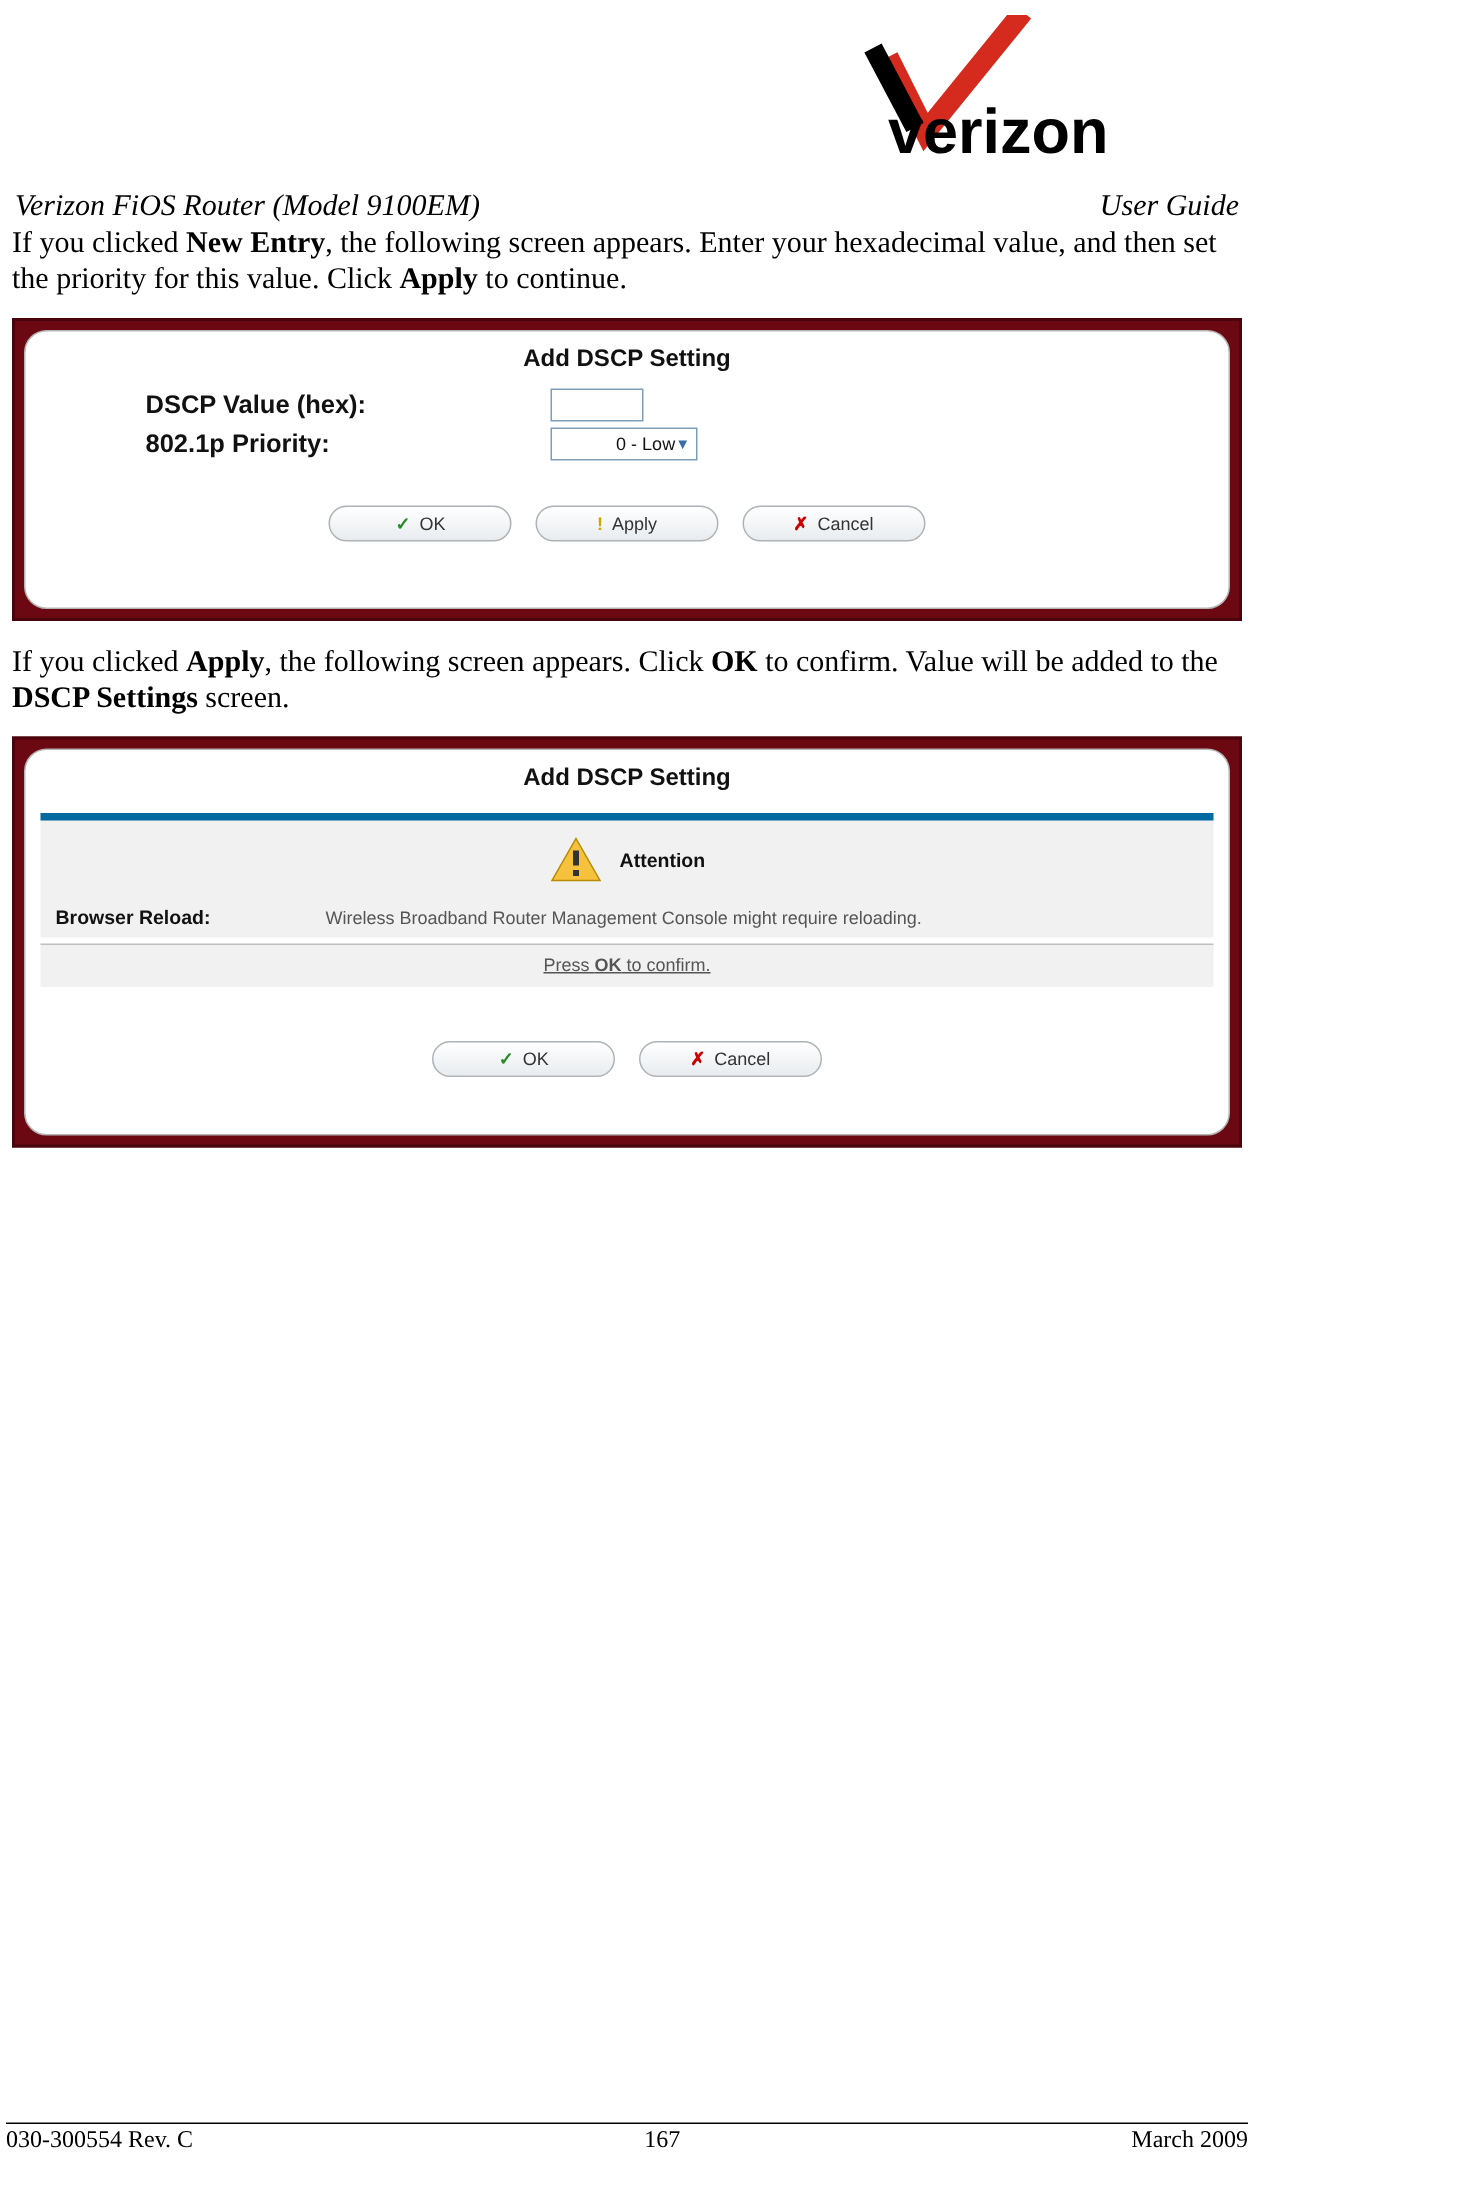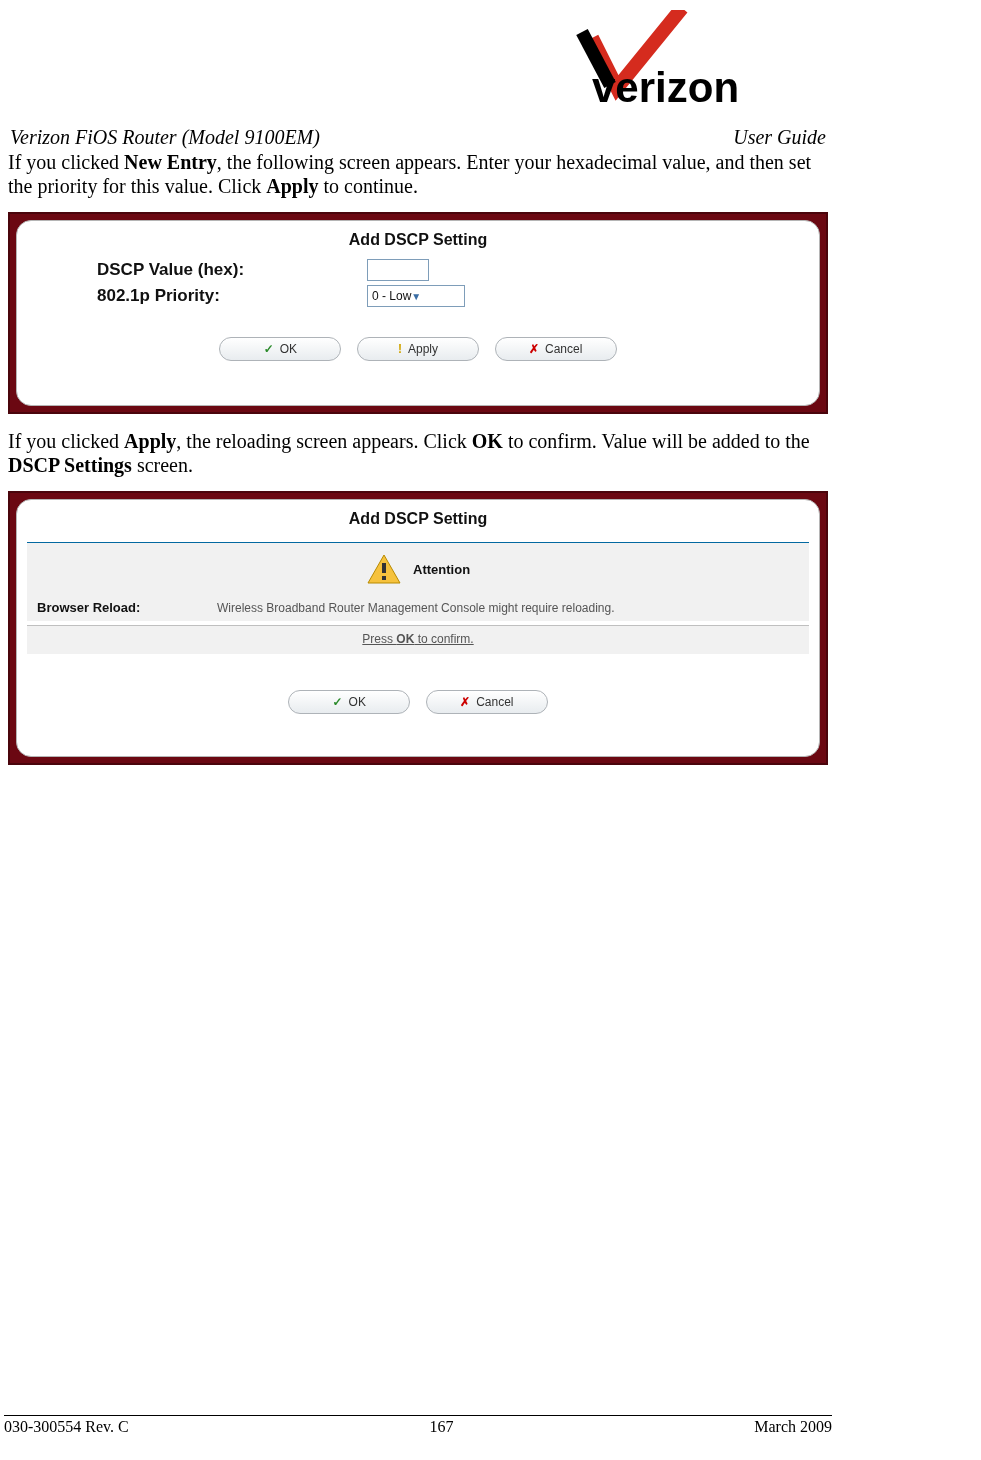--- a/index.html
+++ b/index.html
@@ -118,21 +118,21 @@
     cursor: pointer;
   }
   .tick-green { color:#2a8a2a; font-weight:bold; margin-right:6px;}
   .tick-ex { color:#d0a400; font-weight:bold; margin-right:6px;}
   .tick-red { color:#c00; font-weight:bold; margin-right:6px;}
 
   
   .greybar {
     background: #f1f1f1;
     margin: 6px 10px 0 10px;
-    border-top: 1px solid #0369a1;
+    border-top: 5px solid #0369a1;
   }
   .attnrow {
     text-align: center;
     padding: 10px 0 6px 0;
     font-size: 13px;
     font-weight: bold;
   }
   .warn-icon {
     display:inline-block;
     vertical-align:middle;
@@ -210,36 +210,36 @@
   <div class="shotbox" style="height:198px;">
     <div class="panel" style="height:184px;">
       <div class="title">Add DSCP Setting</div>
       <div class="fieldrow">
         <span class="lbl">DSCP Value (hex):</span>
         <span class="ctrl"><input class="hexinput" value="" style=""></span>
       </div>
       <div class="fieldrow">
         <span class="lbl">802.1p Priority:</span>
         <span class="ctrl">
-          <span class="sel" style="display:inline-flex;align-items:center;justify-content:flex-start;padding:0 4px;">
+          <span class="sel" style="display:inline-flex;align-items:center;justify-content:flex-end;padding:0 4px;">
             <span>0 - Low</span>
             <span style="color:#3b6ea5;font-size:10px;">▼</span>
           </span>
         </span>
       </div>
       <div class="btnrow">
         <span class="pillbtn"><span class="tick-green">✓</span><span>OK</span></span>
         <span class="pillbtn"><span class="tick-ex">!</span><span>Apply</span></span>
         <span class="pillbtn"><span class="tick-red">✗</span><span>Cancel</span></span>
       </div>
     </div>
   </div>
 
   <div class="para" style="margin-top:16px;">
-    <span>If you clicked </span><span class="b">Apply</span><span>, the reloading screen appears. Click </span><span class="b">OK</span><span> to confirm. Value will be added to the </span><span class="b">DSCP Settings</span><span> screen.</span>
+    <span>If you clicked </span><span class="b">Apply</span><span>, the following screen appears. Click </span><span class="b">OK</span><span> to confirm. Value will be added to the </span><span class="b">DSCP Settings</span><span> screen.</span>
   </div>
 
   <div class="shotbox" style="height:270px;">
     <div class="panel" style="height:256px;">
       <div class="title">Add DSCP Setting</div>
 
       <div class="greybar">
         <div class="attnrow">
           <span class="warn-icon">
             <svg width="36" height="32" viewBox="0 0 36 32">

